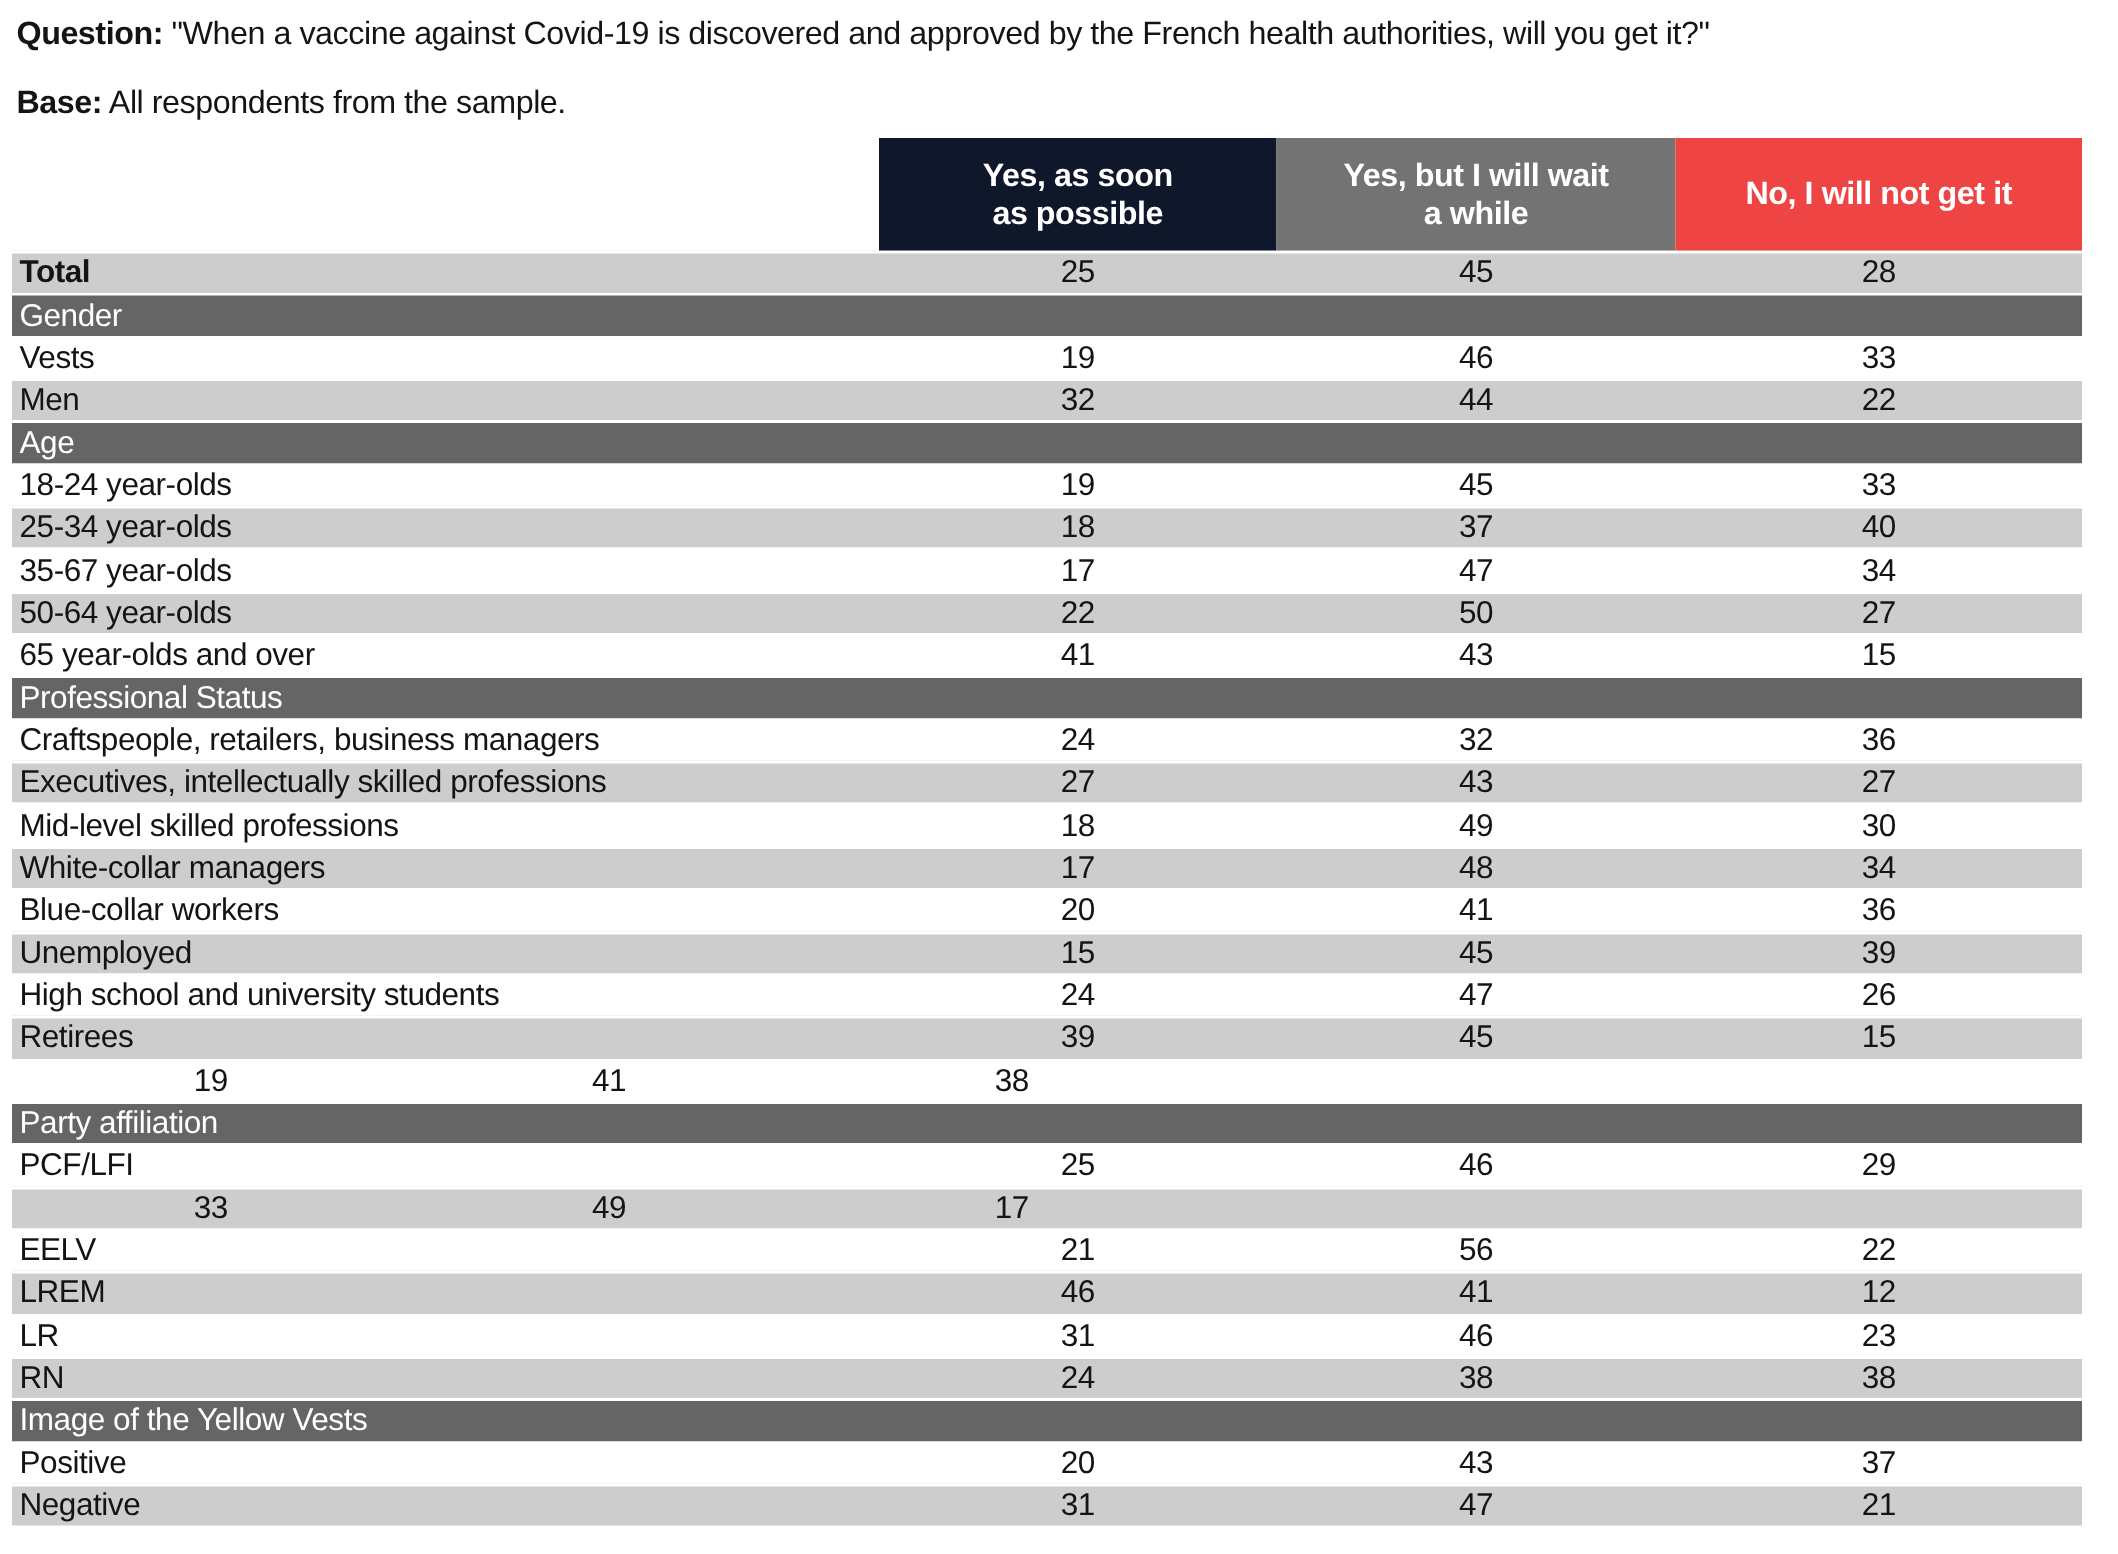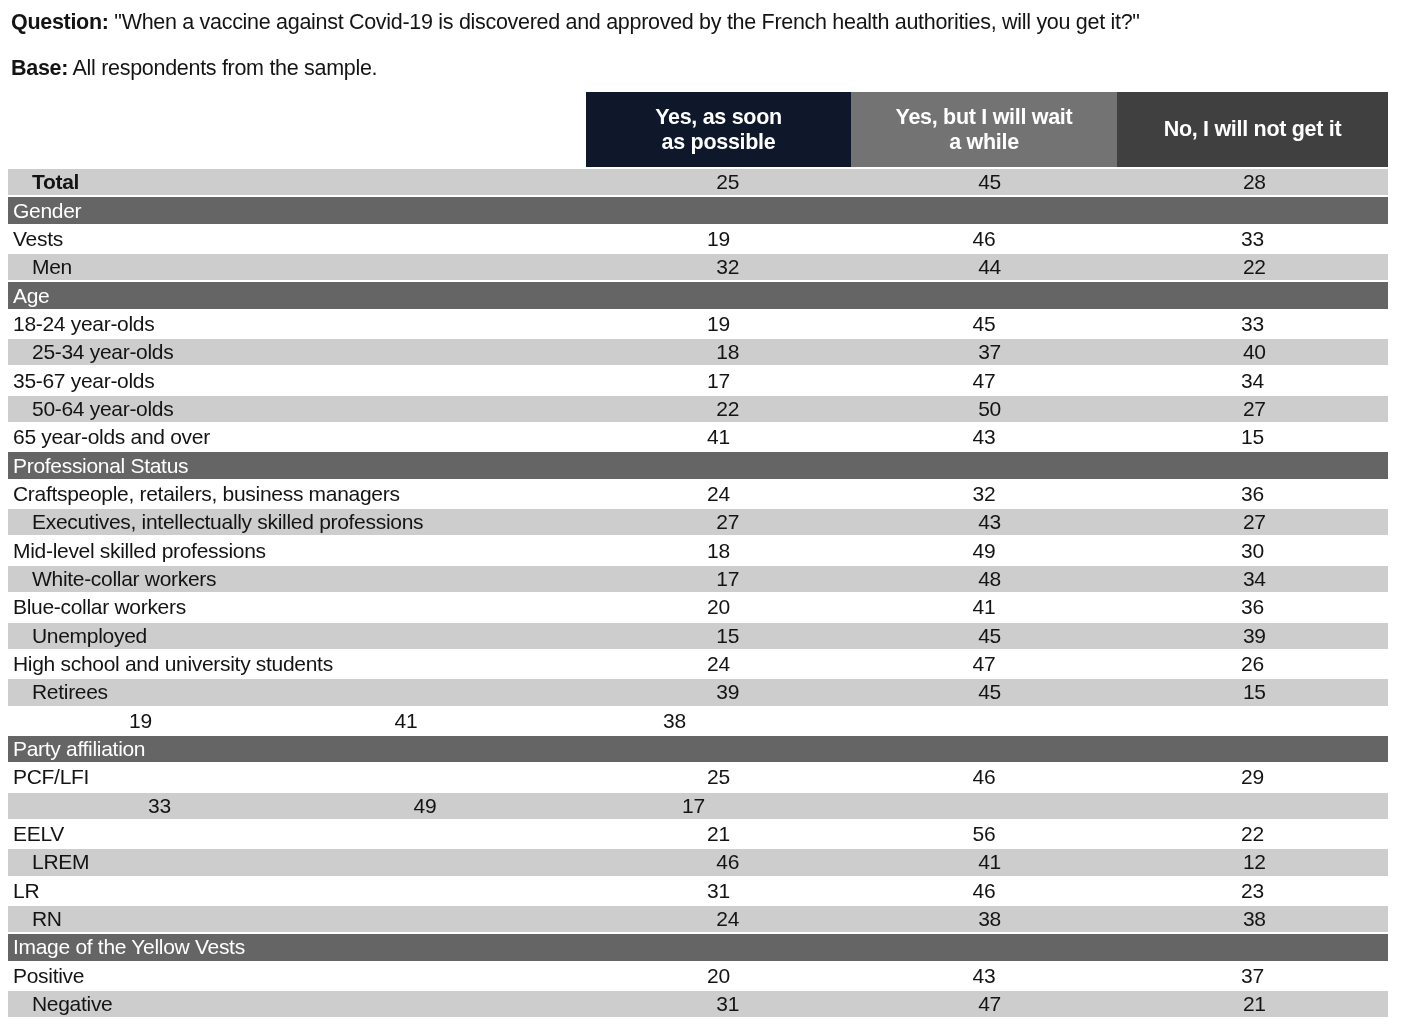--- a/index.html
+++ b/index.html
@@ -27,21 +27,21 @@
     text-align: center; letter-spacing: -0.3px;
   }
   .w1 { width: 265px; } .w2 { width: 266px; } .w3 { width: 271px; }
   .row {
     display: flex; align-items: center;
     height: 28.35px; border-top: 2px solid #ffffff;
     font-size: 21px; letter-spacing: -0.3px;
   }
   .row .lbl { width: 578px; padding-left: 5px; white-space: nowrap; overflow: hidden; }
   .row .val { text-align: center; }
-  .row.gray { background: var(--row-gray, #cdcdcd); padding-left: 19px; }
+  .row.gray { background: var(--row-gray, #cdcdcd); }
   .row.total .lbl { font-weight: 700; }
   .row.section { background: var(--section-gray, #656565); color: #ffffff; }
   .row.section .lbl { font-weight: 400; width: 100%; }
 </style>
 </head>
 <body>
 
 <div class="page">
 
   <div class="intro">
@@ -54,21 +54,21 @@
       <div class="ch-spacer"></div>
 
     <div class="col-head w1" style="background: #0f172a;">
           <div>Yes, as soon</div>
           <div>as possible</div>
         </div>
         <div class="col-head w2" style="background: #737373;">
           <div>Yes, but I will wait</div>
           <div>a while</div>
         </div>
-        <div class="col-head w3" style="background: #404040;">
+        <div class="col-head w3" style="background: #ef4444;">
           <div>No, I will not get it</div>
         </div>
       </div>
     <div>
 
     <div class="row total gray">
           <div class="lbl">Total</div>
           <div class="val w1">25</div>
           <div class="val w2">45</div>
           <div class="val w3">28</div>
@@ -136,21 +136,21 @@
           <div class="val w2">43</div>
           <div class="val w3">27</div>
         </div>
         <div class="row data">
           <div class="lbl">Mid-level skilled professions</div>
           <div class="val w1">18</div>
           <div class="val w2">49</div>
           <div class="val w3">30</div>
         </div>
         <div class="row data gray">
-          <div class="lbl">White-collar workers</div>
+          <div class="lbl">White-collar managers</div>
           <div class="val w1">17</div>
           <div class="val w2">48</div>
           <div class="val w3">34</div>
         </div>
         <div class="row data">
           <div class="lbl">Blue-collar workers</div>
           <div class="val w1">20</div>
           <div class="val w2">41</div>
           <div class="val w3">36</div>
         </div>

